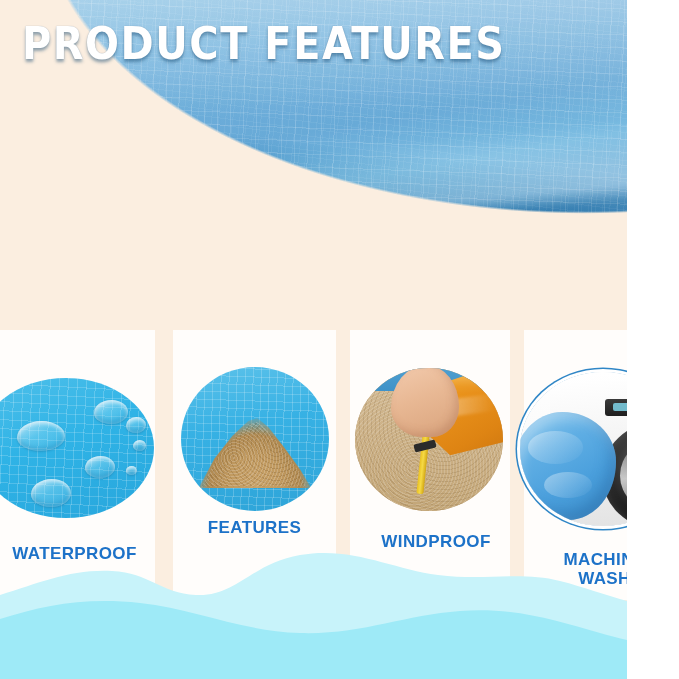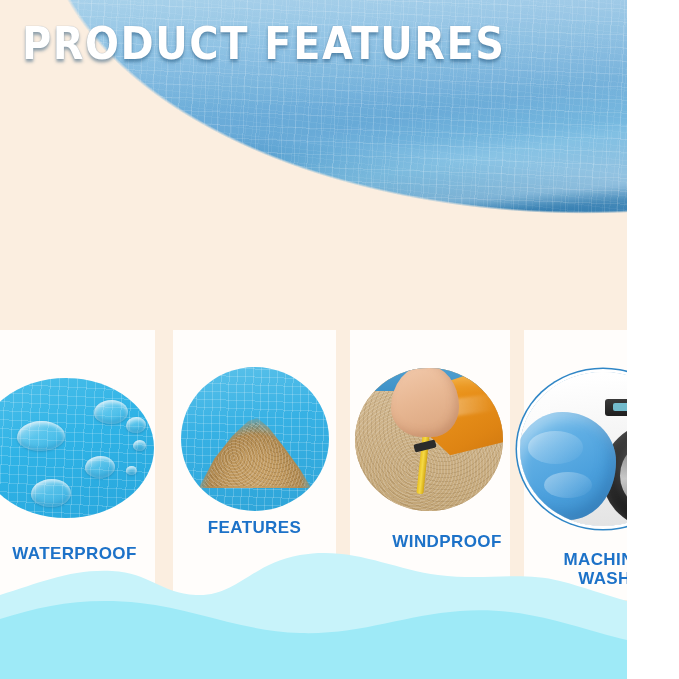--- a/index.html
+++ b/index.html
@@ -218,21 +218,21 @@
     font-family:"Liberation Sans",sans-serif;
     font-weight:700;
     font-size:17px;
     letter-spacing:.4px;
     text-align:center;
     line-height:1.12;
     white-space:pre-line;
   }
   .l1{left:-6px;top:544px;width:161px;}
   .l2{left:173px;top:518px;width:163px;}
-  .l3{left:367px;top:532px;width:160px;}
+  .l3{left:356px;top:532px;width:160px;}
   .l4{left:524px;top:550px;width:161px;}
 
   
   .waves{position:absolute;left:0;bottom:0;width:679px;height:130px;}
   .waves svg{display:block;width:679px;height:130px;}
 </style>
 </head>
 <body>
 
 <div class="canvas">

